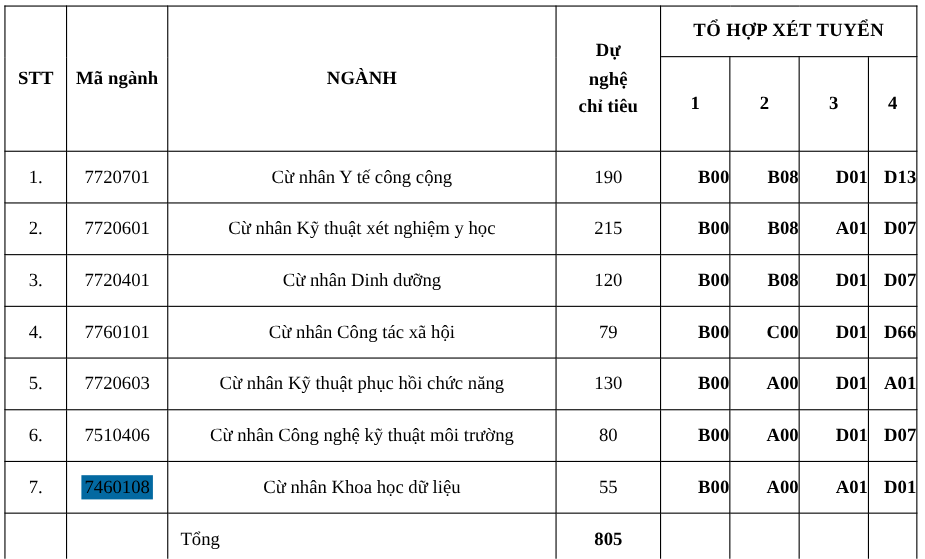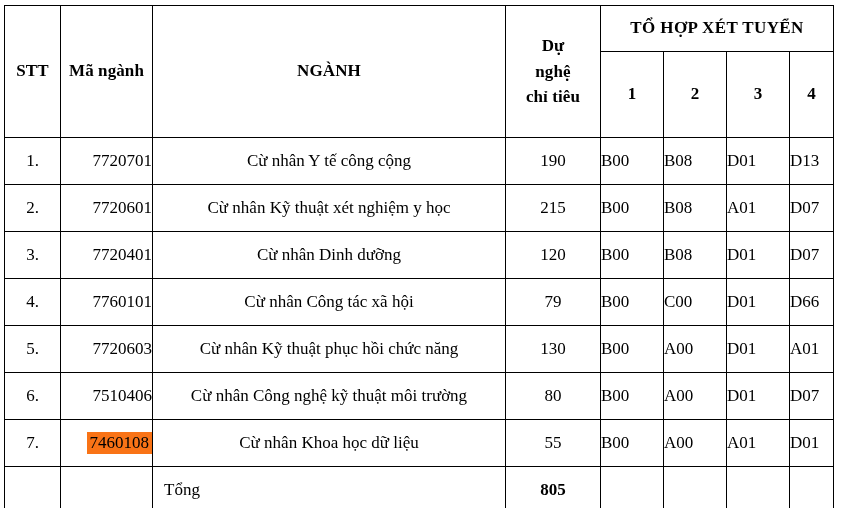--- a/index.html
+++ b/index.html
@@ -74,28 +74,28 @@
     display: block;
     line-height: 1.5;
     font-family: Liberation Serif, serif;
   }
 
   
   tbody td {
     height: 46px;
   }
   td.t-stt   { text-align: center; padding-right: 8px; }
-  td.t-code  { text-align: right; }
+  td.t-code  { text-align: center; }
   td.t-name  { text-align: center; padding-left: 11px; }
   td.t-quota { text-align: center; }
-  td.t-comb  { text-align: left; }
+  td.t-comb  { text-align: right; font-weight: bold; }
 
   td.t-code .hl {
     display: inline-block;
-    background: #f97316;
+    background: #0369a1;
     padding: 1px 3px;
   }
 
   tr.total-row td.t-quota { font-weight: bold; }
   tr.total-row td.t-name  { text-align: left; padding-left: 11px; }
 </style>
 </head>
 <body>
 
 <div class="sheet">

